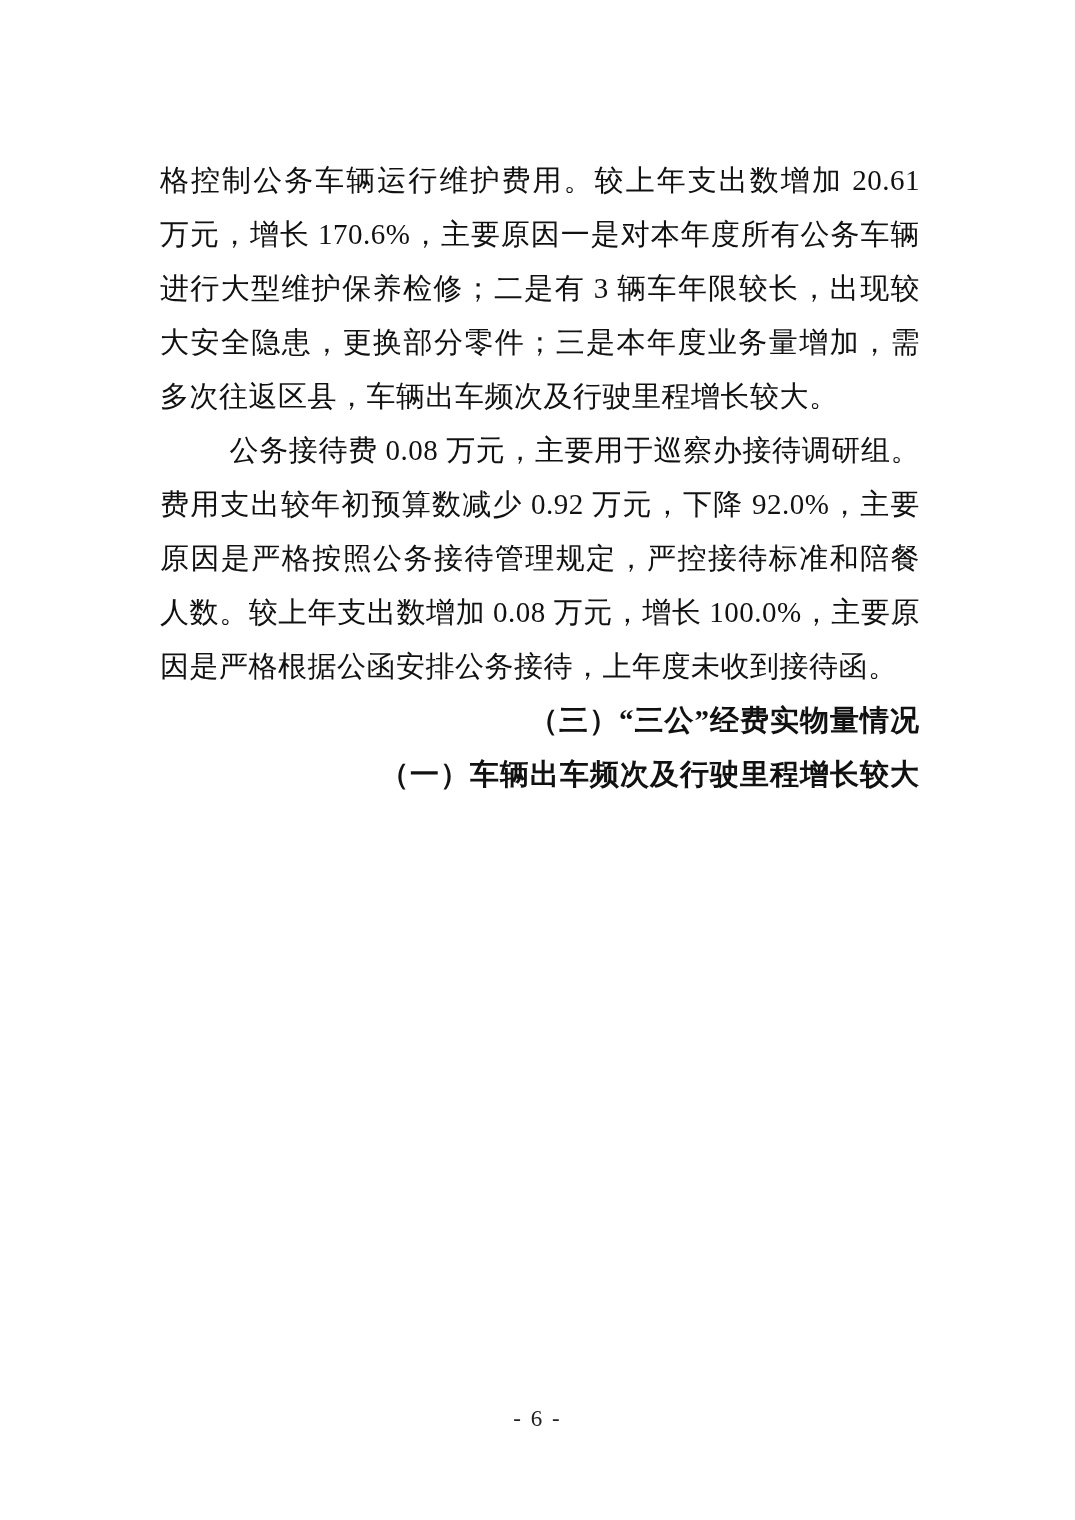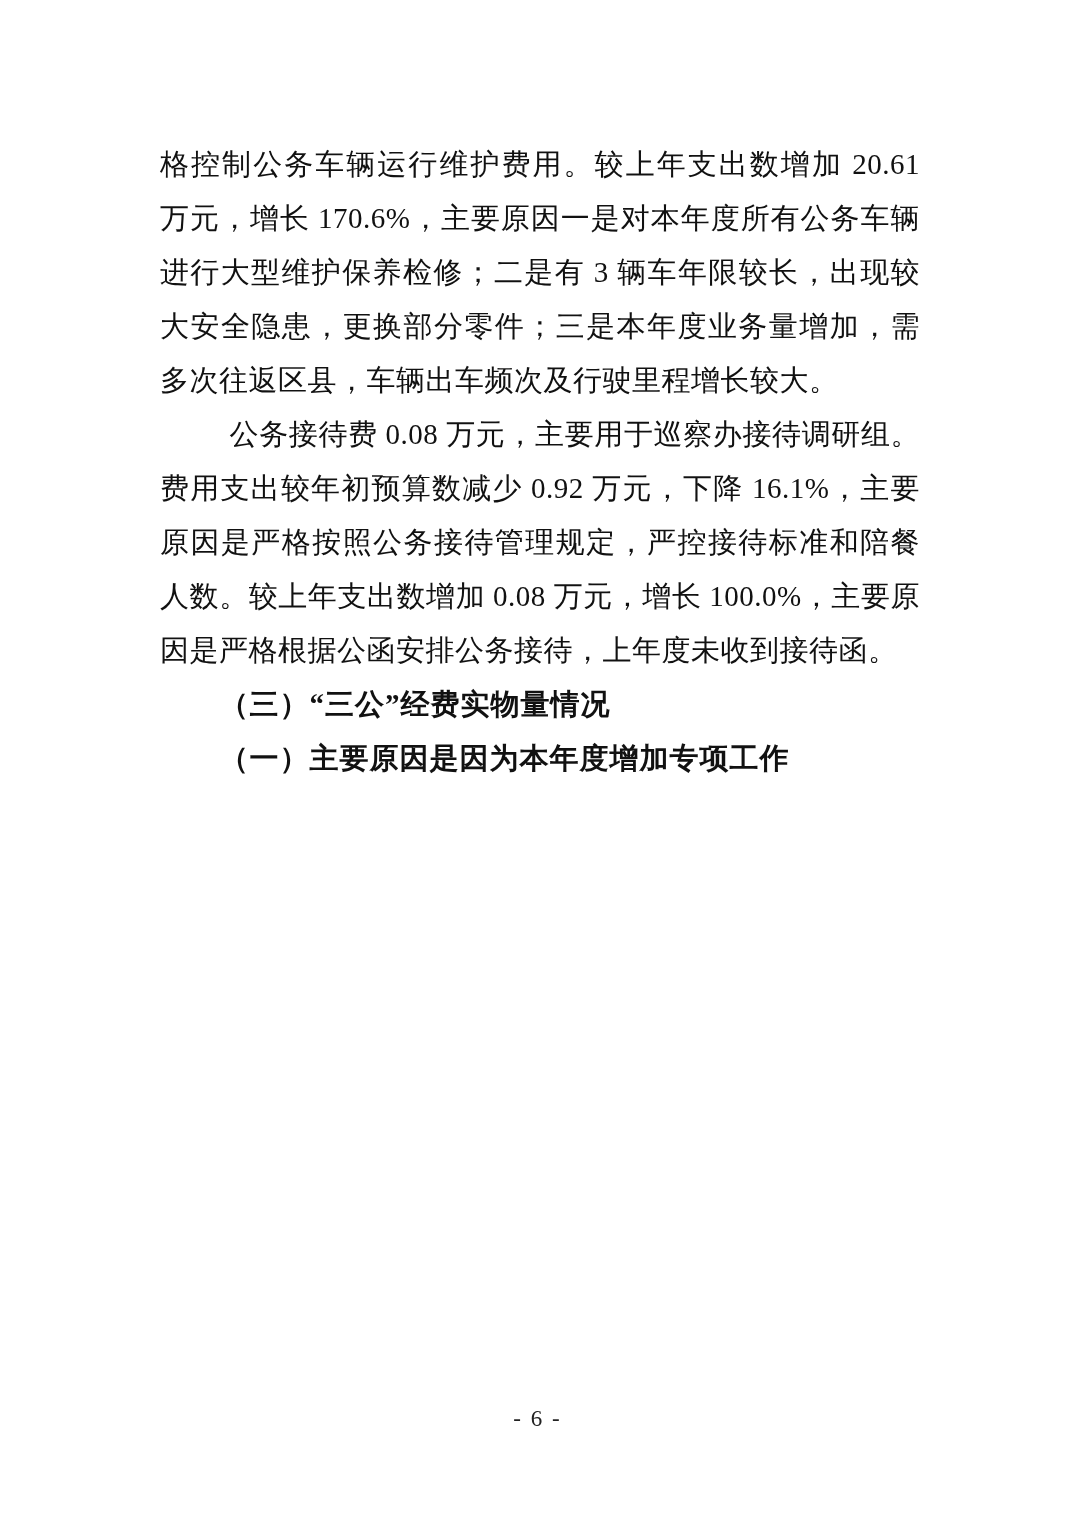--- a/index.html
+++ b/index.html
@@ -11,42 +11,42 @@
     position: relative;
     width: 1075px;
     height: 1520px;
     background: #ffffff;
     overflow: hidden;
     font-family: "Liberation Serif", "DejaVu Serif", serif;
     color: #111111;
   }
   .doc {
     position: absolute;
-    top: 137px;
+    top: 153px;
     left: 160px;
     width: 760px;
     text-align: justify;
     text-justify: inter-character;
   }
   .para {
     margin: 0;
     font-size: 29px;
     line-height: 54px;
     letter-spacing: 0.5px;
   }
   .indent-none { text-indent: 0; }
   .indent-2   { text-indent: 2.4em; }
   .indent-3   { text-indent: 2.9em; }
   .h-kai {
     margin: 0;
     font-size: 29px;
     line-height: 54px;
     font-weight: bold;
     text-indent: 2.05em;
-    text-align: left;
+    text-align: right;
     letter-spacing: 1px;
     font-family: "Liberation Serif", "DejaVu Serif", serif;
   }
   .h-hei {
     margin: 0;
     font-size: 30px;
     line-height: 54px;
     font-weight: bold;
     text-indent: 2em;
     text-align: left;
@@ -68,26 +68,26 @@
     font-family: "Liberation Serif", "DejaVu Serif", serif;
   }
 </style>
 </head>
 <body>
 
 <div class="page">
   <article class="doc">
     <p class="para indent-none">格控制公务车辆运行维护费用。较上年支出数增加 20.61 万元，增长 170.6%，主要原因一是对本年度所有公务车辆进行大型维护保养检修；二是有 3 辆车年限较长，出现较大安全隐患，更换部分零件；三是本年度业务量增加，需多次往返区县，车辆出车频次及行驶里程增长较大。</p>
 
-    <p class="para indent-2">公务接待费 0.08 万元，主要用于巡察办接待调研组。费用支出较年初预算数减少 0.92 万元，下降 16.1%，主要原因是严格按照公务接待管理规定，严控接待标准和陪餐人数。较上年支出数增加 0.08 万元，增长 100.0%，主要原因是严格根据公函安排公务接待，上年度未收到接待函。</p>
+    <p class="para indent-2">公务接待费 0.08 万元，主要用于巡察办接待调研组。费用支出较年初预算数减少 0.92 万元，下降 92.0%，主要原因是严格按照公务接待管理规定，严控接待标准和陪餐人数。较上年支出数增加 0.08 万元，增长 100.0%，主要原因是严格根据公函安排公务接待，上年度未收到接待函。</p>
 
     <h3 class="h-kai">（三）“三公”经费实物量情况</h3>
 
 
 
-    <h3 class="h-kai">（一）主要原因是因为本年度增加专项工作</h3>
+    <h3 class="h-kai">（一）车辆出车频次及行驶里程增长较大</h3>
 
   </article>
 
   <footer class="pagefoot">
     <span class="pagenum">- 6 -</span>
   </footer>
 </div>
 
 </body></html>

